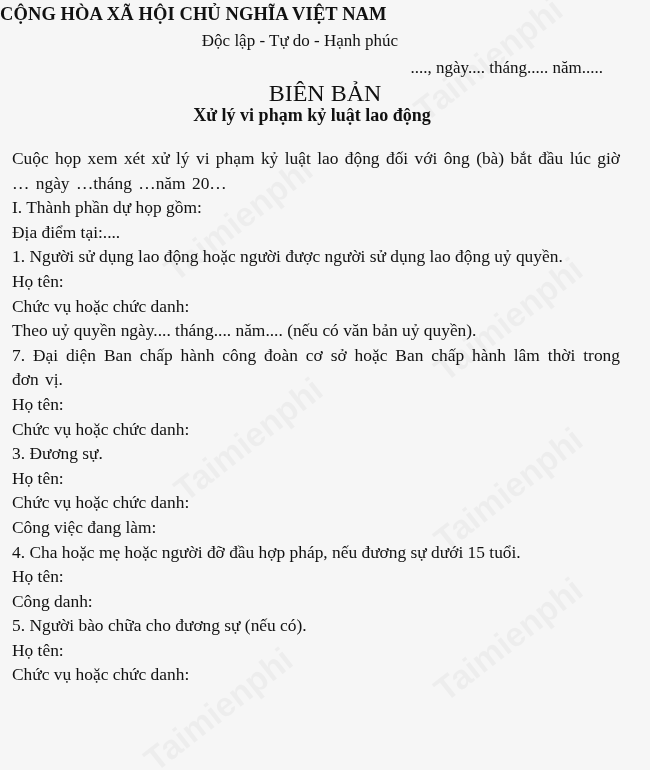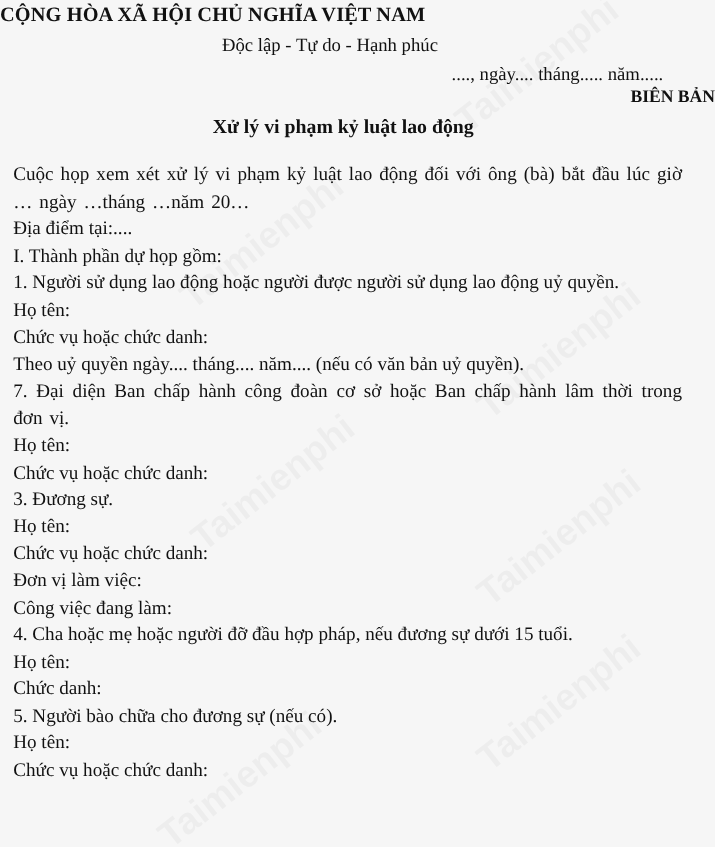--- a/index.html
+++ b/index.html
@@ -51,23 +51,23 @@
   .header-date {
     position: absolute;
     right: 47px;
     top: 58px;
     font-size: 17px;
   }
   .doc-title {
     position: absolute;
     left: 0; width: 650px;
     top: 80px;
-    text-align: right;
-    font-weight: bold;
-    font-size: 16px;
+    text-align: center;
+    font-weight: normal;
+    font-size: 24px;
   }
   .doc-subtitle {
     position: absolute;
     left: 0; width: 624px;
     top: 105px;
     text-align: center;
     font-weight: bold;
     font-size: 18px;
   }
   .body-text {
@@ -103,39 +103,38 @@
 
   <div class="header-national">CỘNG HÒA XÃ HỘI CHỦ NGHĨA VIỆT NAM</div>
   <div class="header-motto">Độc lập - Tự do - Hạnh phúc</div>
   <div class="header-date">...., ngày.... tháng..... năm.....</div>
 
   <div class="doc-title">BIÊN BẢN</div>
   <div class="doc-subtitle">Xử lý vi phạm kỷ luật lao động</div>
 
   <div class="body-text">
     <p class="justify">Cuộc họp xem xét xử lý vi phạm kỷ luật lao động đối với ông (bà) bắt đầu lúc giờ   … ngày …tháng …năm 20…</p>
+    <p>I. Thành phần dự họp gồm:</p>
     <p>Địa điểm tại:....</p>
-    <p>I. Thành phần dự họp gồm:</p>
 
     <p>1. Người sử dụng lao động hoặc người được người sử dụng lao động uỷ quyền.</p>
     <p>Họ tên:</p>
     <p>Chức vụ hoặc chức danh:</p>
     <p>Theo uỷ quyền ngày.... tháng.... năm.... (nếu có văn bản uỷ quyền).</p>
 
     <p class="justify">7. Đại diện Ban chấp hành công đoàn cơ sở hoặc Ban chấp hành lâm thời trong đơn vị.</p>
     <p>Họ tên:</p>
     <p>Chức vụ hoặc chức danh:</p>
 
     <p>3. Đương sự.</p>
     <p>Họ tên:</p>
     <p>Chức vụ hoặc chức danh:</p>
-    <p>Đơn vị làm việc:</p>
     <p>Công việc đang làm:</p>
 
     <p>4. Cha hoặc mẹ hoặc người đỡ đầu hợp pháp, nếu đương sự dưới 15 tuổi.</p>
     <p>Họ tên:</p>
-    <p>Chức danh:</p>
+    <p>Công danh:</p>
 
     <p>5. Người bào chữa cho đương sự (nếu có).</p>
     <p>Họ tên:</p>
     <p>Chức vụ hoặc chức danh:</p>
   </div>
 </div>
 
 </body></html>

